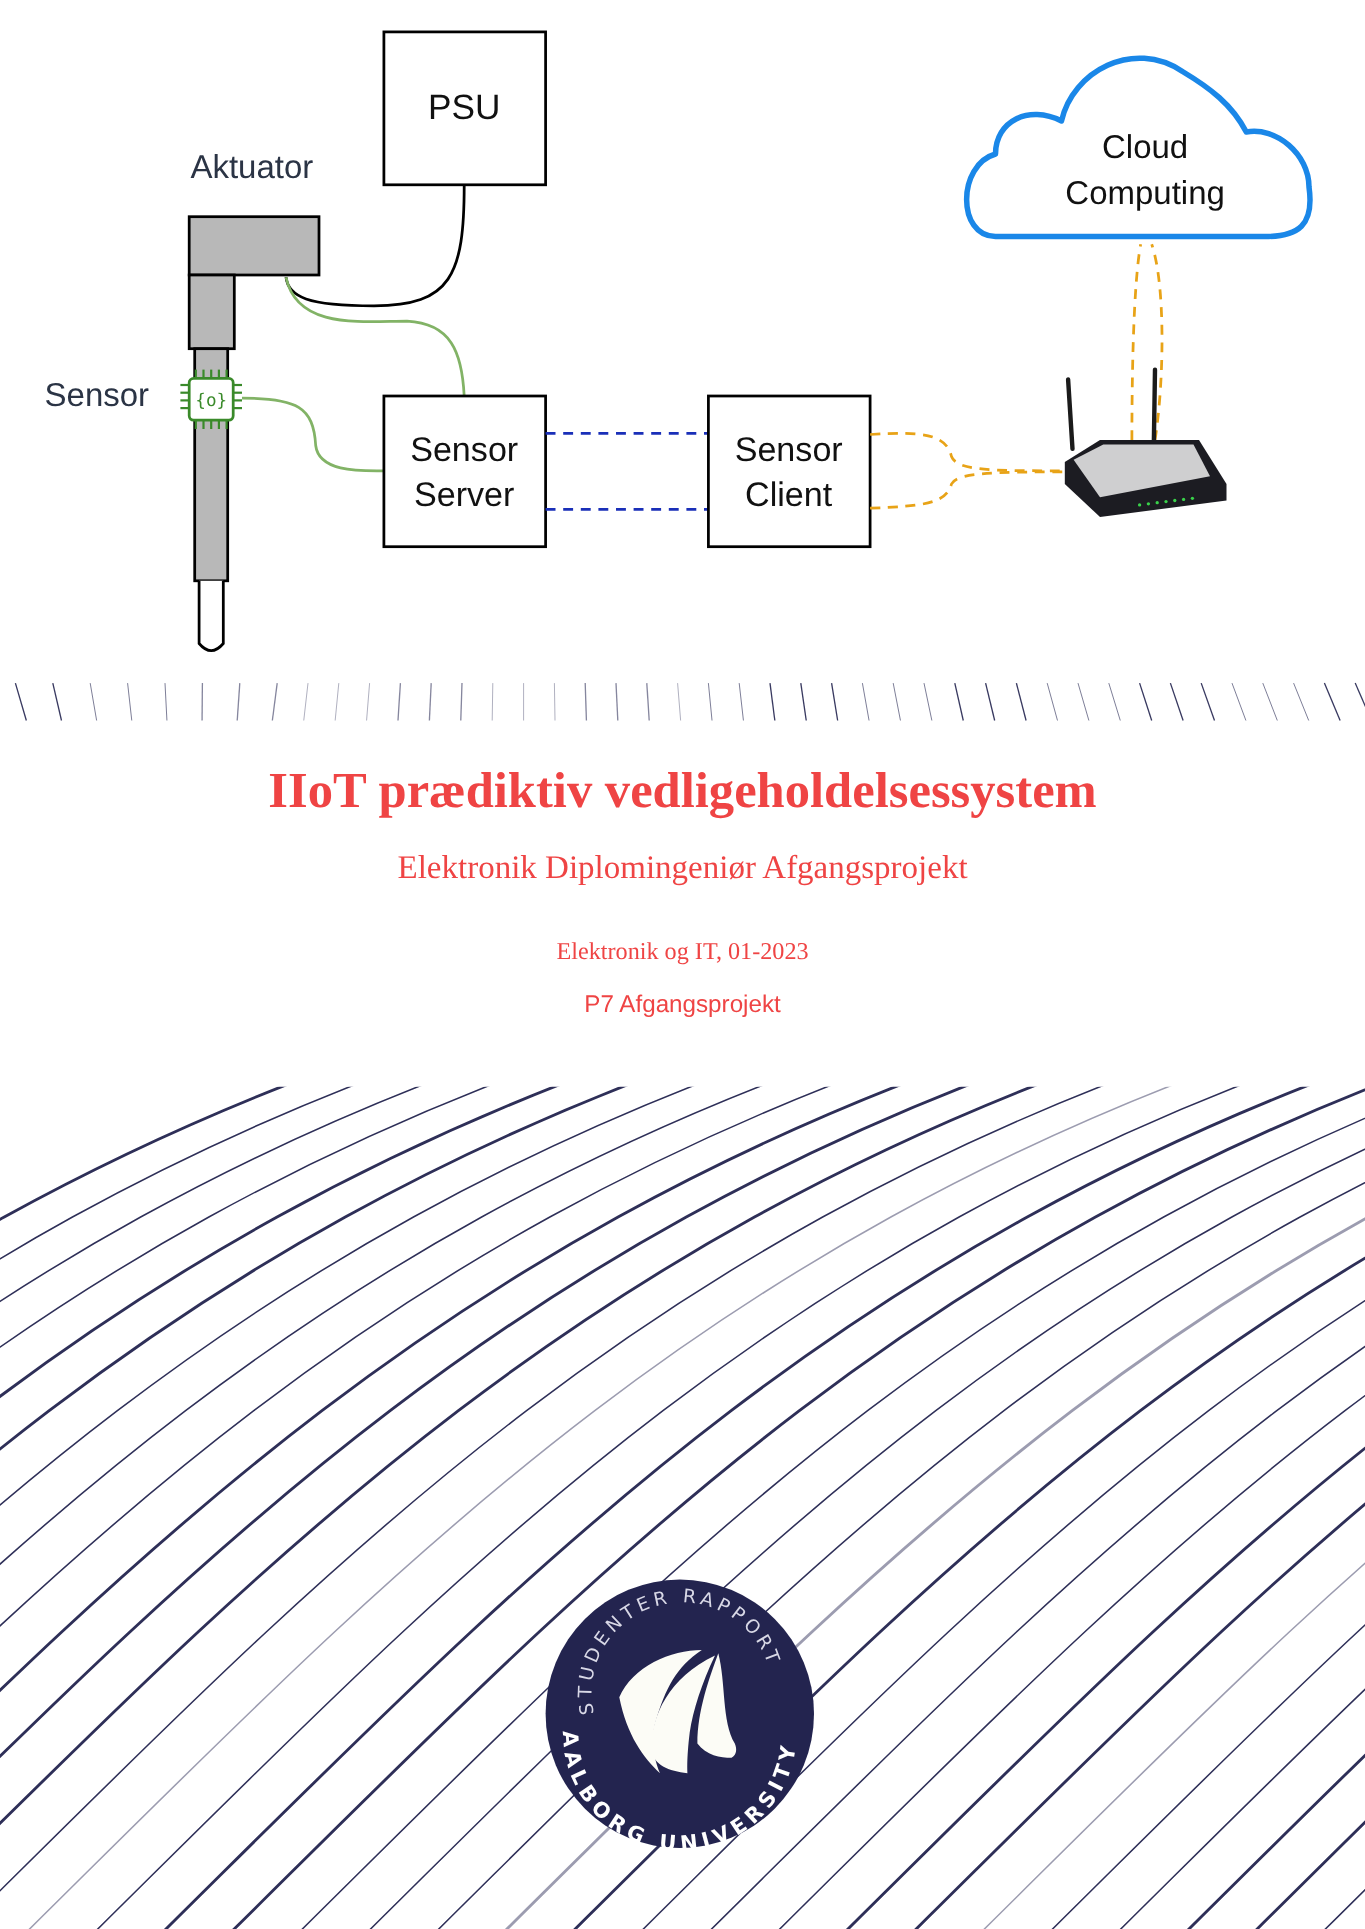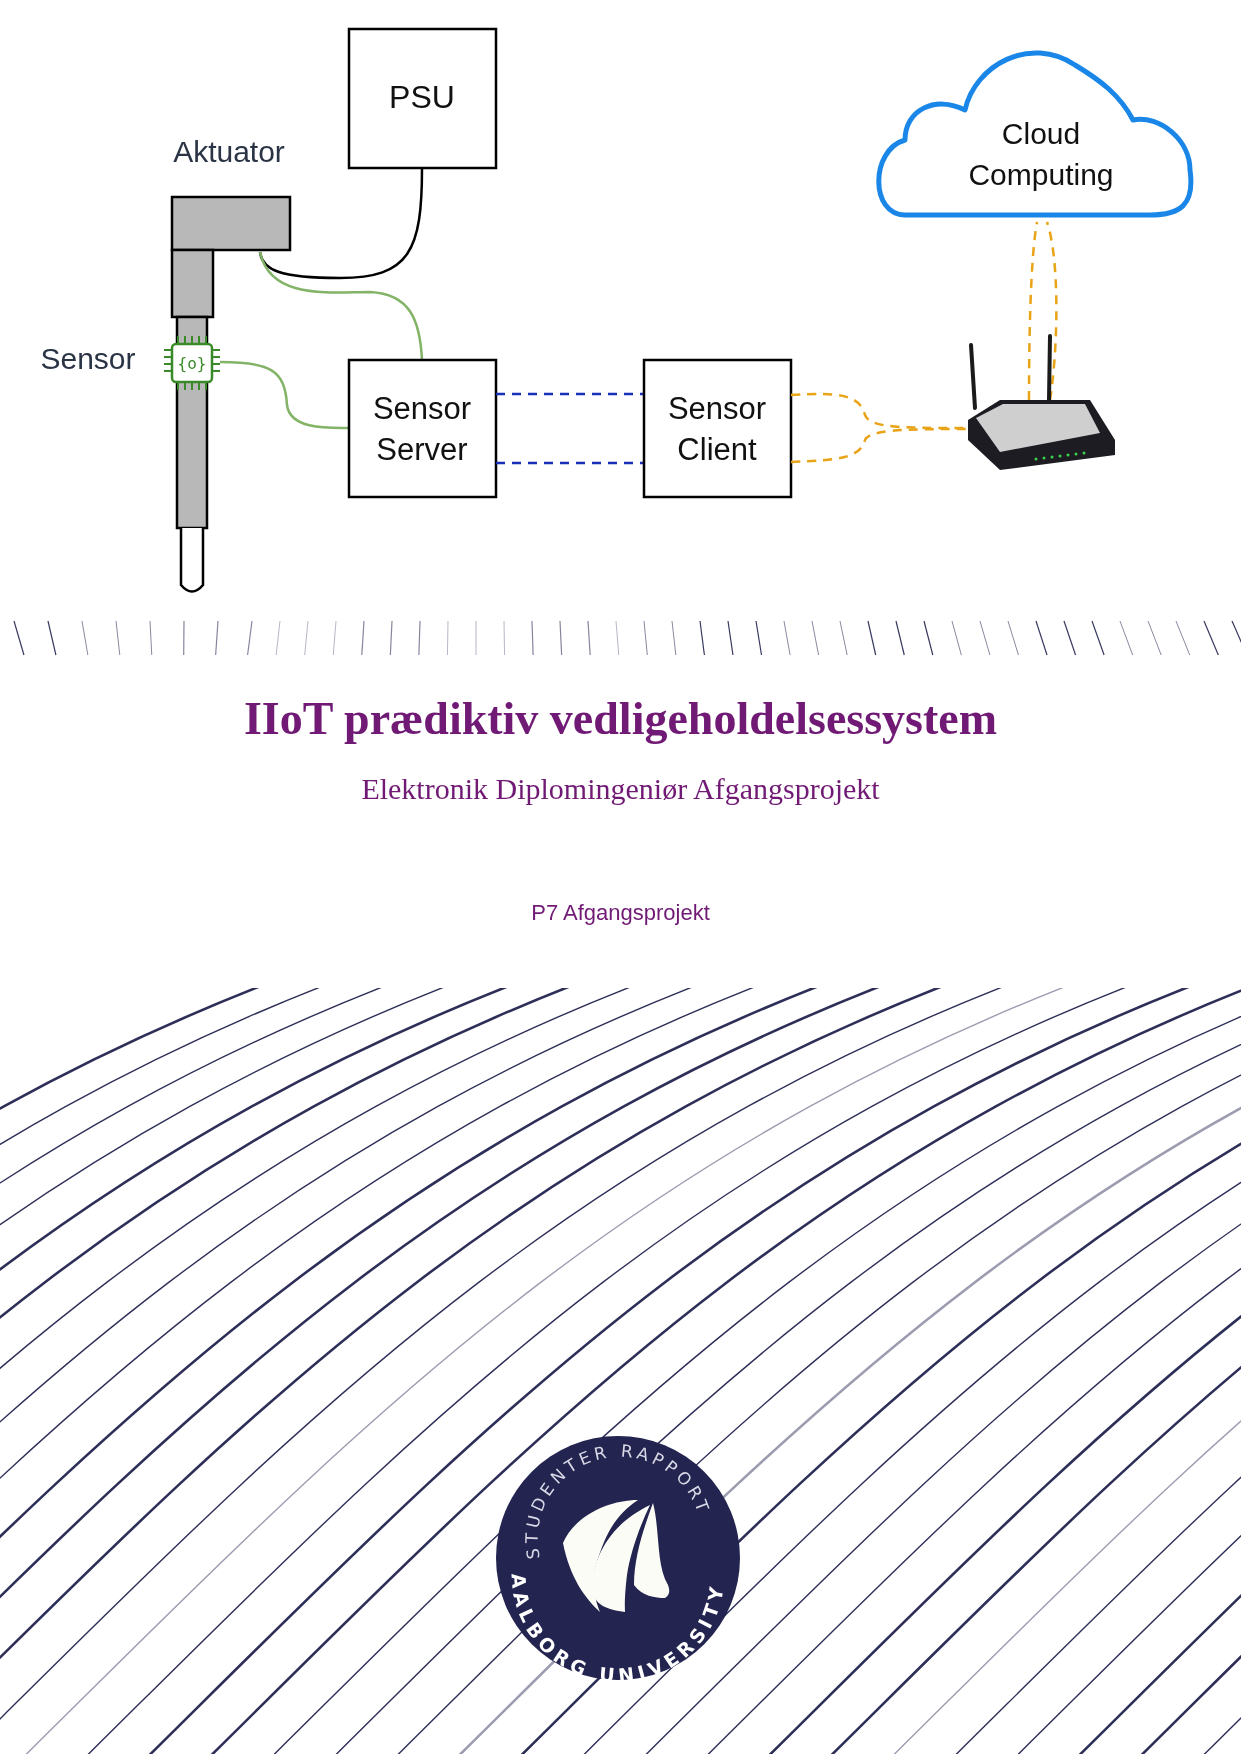--- a/index.html
+++ b/index.html
@@ -1,20 +1,20 @@
 <!DOCTYPE html>
 <html><head>
 <meta charset="utf-8">
 <style>
   html, body { margin: 0; padding: 0; background: #ffffff; }
   body { width: 1241px; height: 1754px; position: relative; overflow: hidden; font-family: "Liberation Sans", sans-serif; }
   .page { position: absolute; left: 0; top: 0; width: 1241px; height: 1754px; background: #fff; }
   svg { position: absolute; left: 0; top: 0; }
   .diagram-text { font-family: "Liberation Sans", sans-serif; }
-  .title-block { position: absolute; left: 0; width: 1241px; text-align: center; color: #701a75; font-family: "DejaVu Serif", "Liberation Serif", serif; }
+  .title-block { position: absolute; left: 0; width: 1241px; text-align: center; color: #ef4444; font-family: "DejaVu Serif", "Liberation Serif", serif; }
   .title { top: 692px; font-size: 46px; font-weight: bold; letter-spacing: 0px; font-family: "Liberation Serif", serif; }
   .subtitle { top: 772px; font-size: 30px; font-family: "Liberation Serif", serif; }
   .meta { top: 852px; font-size: 22px; font-family: "Liberation Serif", serif; }
   .project { top: 900px; font-size: 22px; font-family: Liberation Sans, sans-serif; }
 </style>
 </head>
 <body>
 
 <div class="page">
 
@@ -200,20 +200,21 @@
           <circle cx="1060" cy="456" r="1.5"></circle>
           <circle cx="1068" cy="455" r="1.5"></circle>
           <circle cx="1076" cy="454" r="1.5"></circle>
           <circle cx="1084" cy="453" r="1.5"></circle>
       </g>
     </g>
   </svg>
 
   <div class="title-block title">IIoT prædiktiv vedligeholdelsessystem</div>
   <div class="title-block subtitle">Elektronik Diplomingeniør Afgangsprojekt</div>
+  <div class="title-block meta">Elektronik og IT, 01-2023</div>
   <div class="title-block project">P7 Afgangsprojekt</div>
 
   <svg width="1241" height="1754">
     <defs>
       <path id="topArc" d="M 540 1558 A 78 78 0 0 1 700 1520"></path>
       <path id="botArc" d="M 512 1572 A 103 103 0 0 0 724 1580"></path>
     </defs>
     <circle cx="618" cy="1558" r="122" fill="#23244f"></circle>
     <text font-family="DejaVu Sans, sans-serif" font-size="17" fill="#d8d8e6" letter-spacing="4">
       <textPath href="#topArc" startOffset="0">STUDENTER RAPPORT</textPath>

